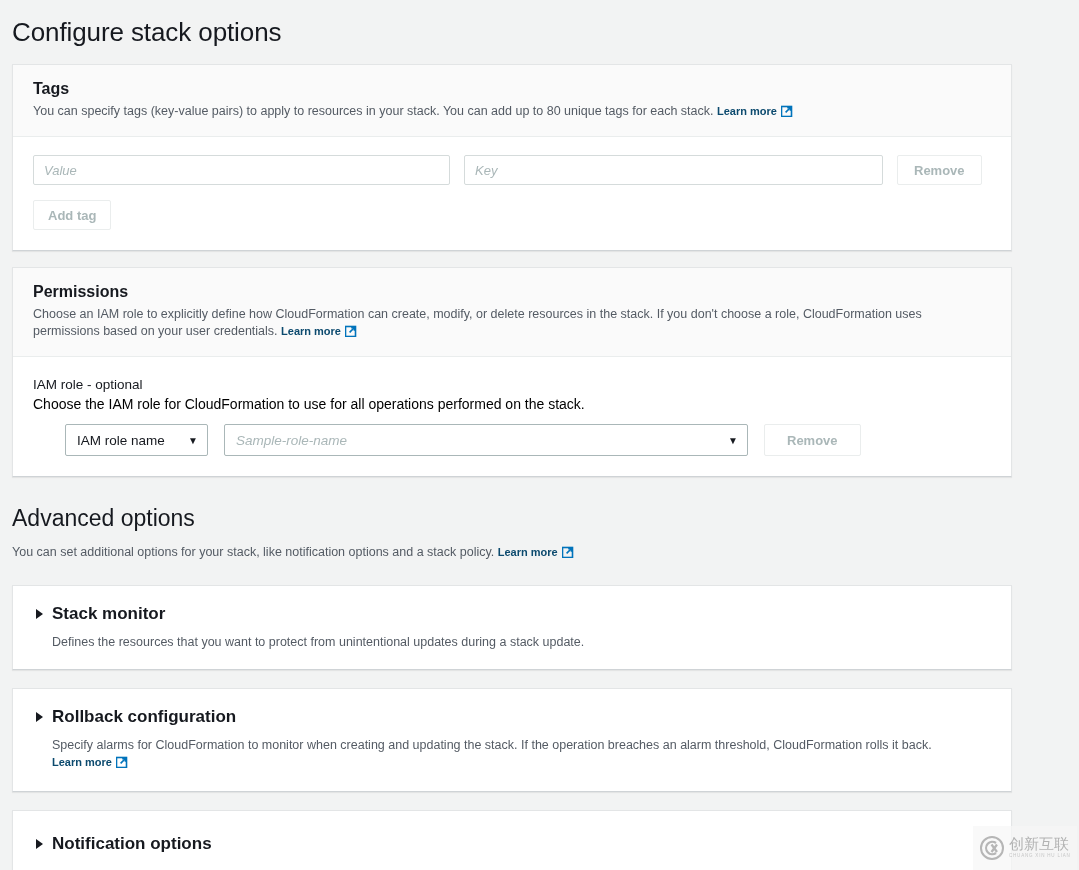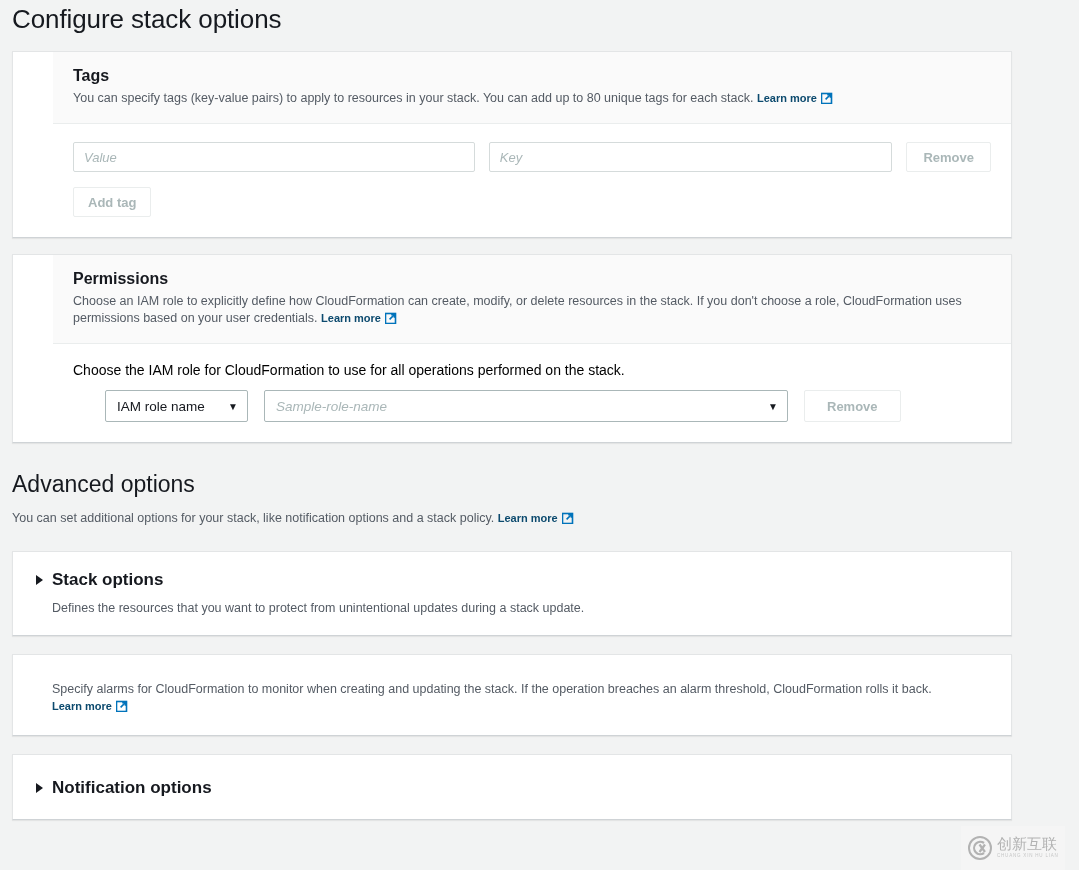--- a/index.html
+++ b/index.html
@@ -16,32 +16,31 @@
     overflow: hidden;
     position: relative;
   }
 
   .page-title {
     font-size: 26px;
     font-weight: 400;
     color: #16191f;
     letter-spacing: -0.1px;
     margin: 0;
-    padding: 3px 0 0 12px;
+    padding: 16px 0 0 12px;
     line-height: 32px;
   }
 
   
   .card {
     background: #ffffff;
     border: 1px solid #e3e5e6;
     border-bottom: 1px solid #cfd3d6;
     margin: 0 67px 0 12px;
     box-shadow: 0 1px 1px rgba(0,0,0,0.06);
-    padding-left: 40px;
   }
   .card-header {
     background: #fafafa;
     border-bottom: 1px solid #eaeded;
     padding: 14px 20px 14px 20px;
   }
   .card-title {
     font-size: 16px;
     font-weight: bold;
     color: #16191f;
@@ -211,21 +210,21 @@
     max-width: 940px;
   }
   .exp-card { padding: 17px 20px 18px 20px; }
   .exp-card-notif { padding: 22px 20px 20px 20px; }
 
   .sp-16 { height: 16px; }
 
   
   .watermark {
     position: absolute;
-    right: 14px;
+    right: 2px;
     top: 826px;
     width: 104px;
     height: 44px;
     background: #f7f7f7;
     display: flex;
     align-items: center;
     gap: 4px;
     padding-left: 6px;
     opacity: 0.72;
   }
@@ -288,20 +287,21 @@
     <div class="card-desc">
       <span>Choose an IAM role to explicitly define how CloudFormation can create, modify, or delete resources in the stack. If you don't choose a role, CloudFormation uses permissions based on your user credentials.</span>
       <a class="link">Learn more</a><span class="ext-icon"><svg width="12" height="12" viewBox="0 0 12 12">
             <rect x="0.5" y="1.5" width="10" height="10" fill="none" stroke="#0073bb" stroke-width="1.6"></rect>
             <path d="M4.6 7.4 L9 3" stroke="#0073bb" stroke-width="1.6" fill="none"></path>
             <path d="M6.2 2.6 H9.4 V5.8" stroke="#0073bb" stroke-width="1.6" fill="none"></path>
           </svg></span>
     </div>
   </div>
   <div class="card-body">
+    <div class="field-label">IAM role - optional</div>
     <div class="field-desc">Choose the IAM role for CloudFormation to use for all operations performed on the stack.</div>
     <div class="iam-row">
       <div class="select-box select-role-type">
         <span>IAM role name</span>
         <span class="caret">▼</span>
       </div>
       <div class="select-box select-role-name">
         <span>Sample-role-name</span>
         <span class="caret">▼</span>
       </div>
@@ -322,29 +322,33 @@
         <path d="M6.2 2.6 H9.4 V5.8" stroke="#0073bb" stroke-width="1.6" fill="none"></path>
       </svg></span>
 </div>
 
 <div class="sp-16"></div>
 <div style="height:6px"></div>
 
 <div class="card exp-card">
   <div class="expander">
     <span class="tri"></span>
-    <span class="exp-title">Stack options</span>
+    <span class="exp-title">Stack monitor</span>
   </div>
   <div class="exp-desc">Defines the resources that you want to protect from unintentional updates during a stack update.</div>
 </div>
 
 <div class="sp-16"></div>
 <div style="height:2px"></div>
 
 <div class="card exp-card">
+  <div class="expander">
+    <span class="tri"></span>
+    <span class="exp-title">Rollback configuration</span>
+  </div>
   <div class="exp-desc">
     <span>Specify alarms for CloudFormation to monitor when creating and updating the stack. If the operation breaches an alarm threshold, CloudFormation rolls it back.</span>
     <a class="link">Learn more</a><span class="ext-icon"><svg width="12" height="12" viewBox="0 0 12 12">
           <rect x="0.5" y="1.5" width="10" height="10" fill="none" stroke="#0073bb" stroke-width="1.6"></rect>
           <path d="M4.6 7.4 L9 3" stroke="#0073bb" stroke-width="1.6" fill="none"></path>
           <path d="M6.2 2.6 H9.4 V5.8" stroke="#0073bb" stroke-width="1.6" fill="none"></path>
         </svg></span>
   </div>
 </div>
 

